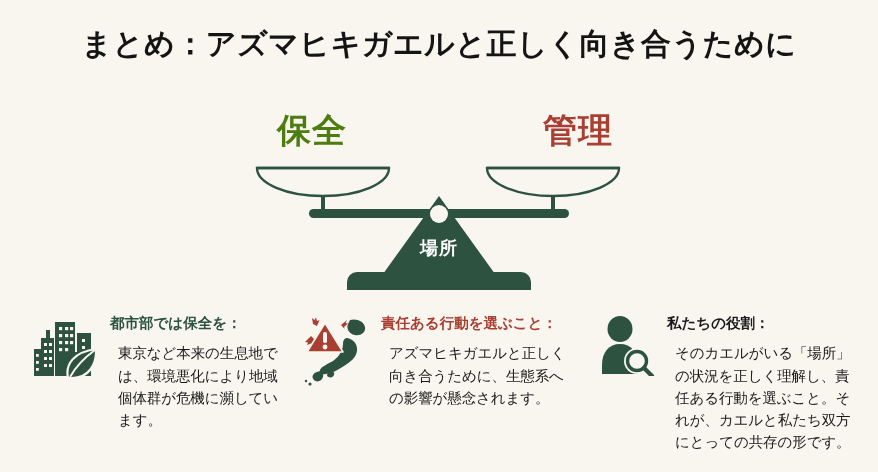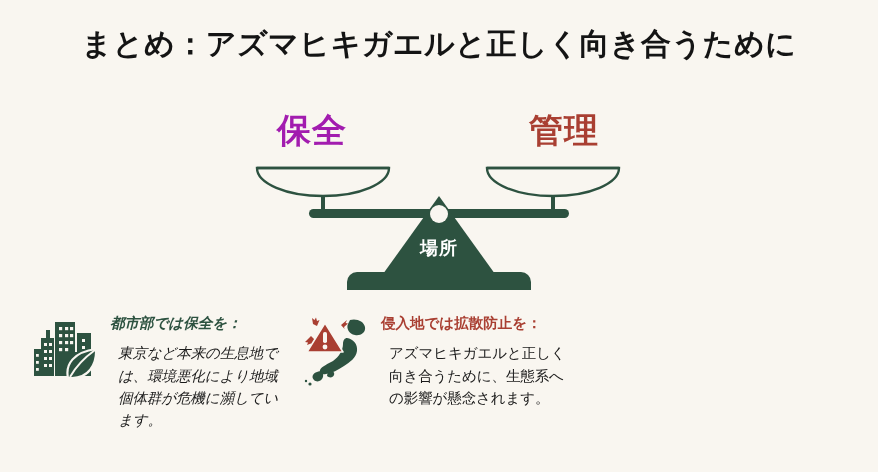--- a/index.html
+++ b/index.html
@@ -53,24 +53,24 @@
   .scale-label {
     position: absolute;
     font-size: 34px;
     font-weight: bold;
     white-space: nowrap;
     letter-spacing: 1px;
   }
   #label-left {
     left: 38px;
     top: 12px;
-    color: #a21caf;
+    color: #4d7c0f;
   }
   #label-right {
-    right: 40px;
+    right: 26px;
     top: 12px;
     color: #a93f32;
     margin-left: 16px;
   }
   #label-fulcrum {
     position: absolute;
     left: 0;
     top: 140px;
     width: 400px;
     text-align: center;
@@ -88,21 +88,21 @@
     width: 878px;
     height: 160px;
   }
   .column {
     position: absolute;
     top: 0;
     display: flex;
     flex-direction: row;
     align-items: flex-start;
   }
-  #col-0 { left: 34px;  width: 265px; font-style: italic; }
+  #col-0 { left: 34px;  width: 265px; }
   #col-1 { left: 303px; width: 272px; }
   #col-2 { left: 597px; width: 272px; }
 
   .col-icon {
     flex: 0 0 auto;
     width: 66px;
     height: 66px;
     margin-right: 10px;
     margin-top: 4px;
   }
@@ -257,20 +257,39 @@
           </g>
 
           <g>
             <path d="M22 7 L40 36 L4 36 Z" fill="#a93f32" stroke="#f9f6f0" stroke-width="1.6" stroke-linejoin="round"></path>
             <rect x="20" y="16" width="4" height="11" rx="1.8" fill="#f9f6f0"></rect>
             <circle cx="22" cy="31" r="2.4" fill="#f9f6f0"></circle>
           </g>
         </svg>
       </div>
       <div class="col-text">
-        <p class="col-heading red">侵入地では拡散防止を：</p>
+        <p class="col-heading red">責任ある行動を選ぶこと：</p>
         <p class="col-body">アズマヒキガエルと正しく向き合うために、生態系への影響が懸念されます。</p>
       </div>
     </div>
 
+    <div class="column" id="col-2">
+      <div class="col-icon">
+        <svg viewBox="0 0 58 60" xmlns="http://www.w3.org/2000/svg">
+          <g fill="#2d5240">
+            <ellipse cx="23" cy="13" rx="12.5" ry="13"></ellipse>
+            <path d="M23 28 C34 28 41 36 41 49 L41 58 L5 58 L5 49 C5 36 12 28 23 28 Z"></path>
+          </g>
+          <g>
+            <circle cx="40" cy="45" r="13" fill="#f9f6f0"></circle>
+            <circle cx="40" cy="45" r="9.5" fill="none" stroke="#2d5240" stroke-width="3.4"></circle>
+            <line x1="47" y1="52" x2="55" y2="60" stroke="#2d5240" stroke-width="4.2" stroke-linecap="round"></line>
+          </g>
+        </svg>
+      </div>
+      <div class="col-text">
+        <p class="col-heading dark">私たちの役割：</p>
+        <p class="col-body">そのカエルがいる「場所」の状況を正しく理解し、責任ある行動を選ぶこと。それが、カエルと私たち双方にとっての共存の形です。</p>
+      </div>
+    </div>
 
   </div>
 </div>
 
 </body></html>

